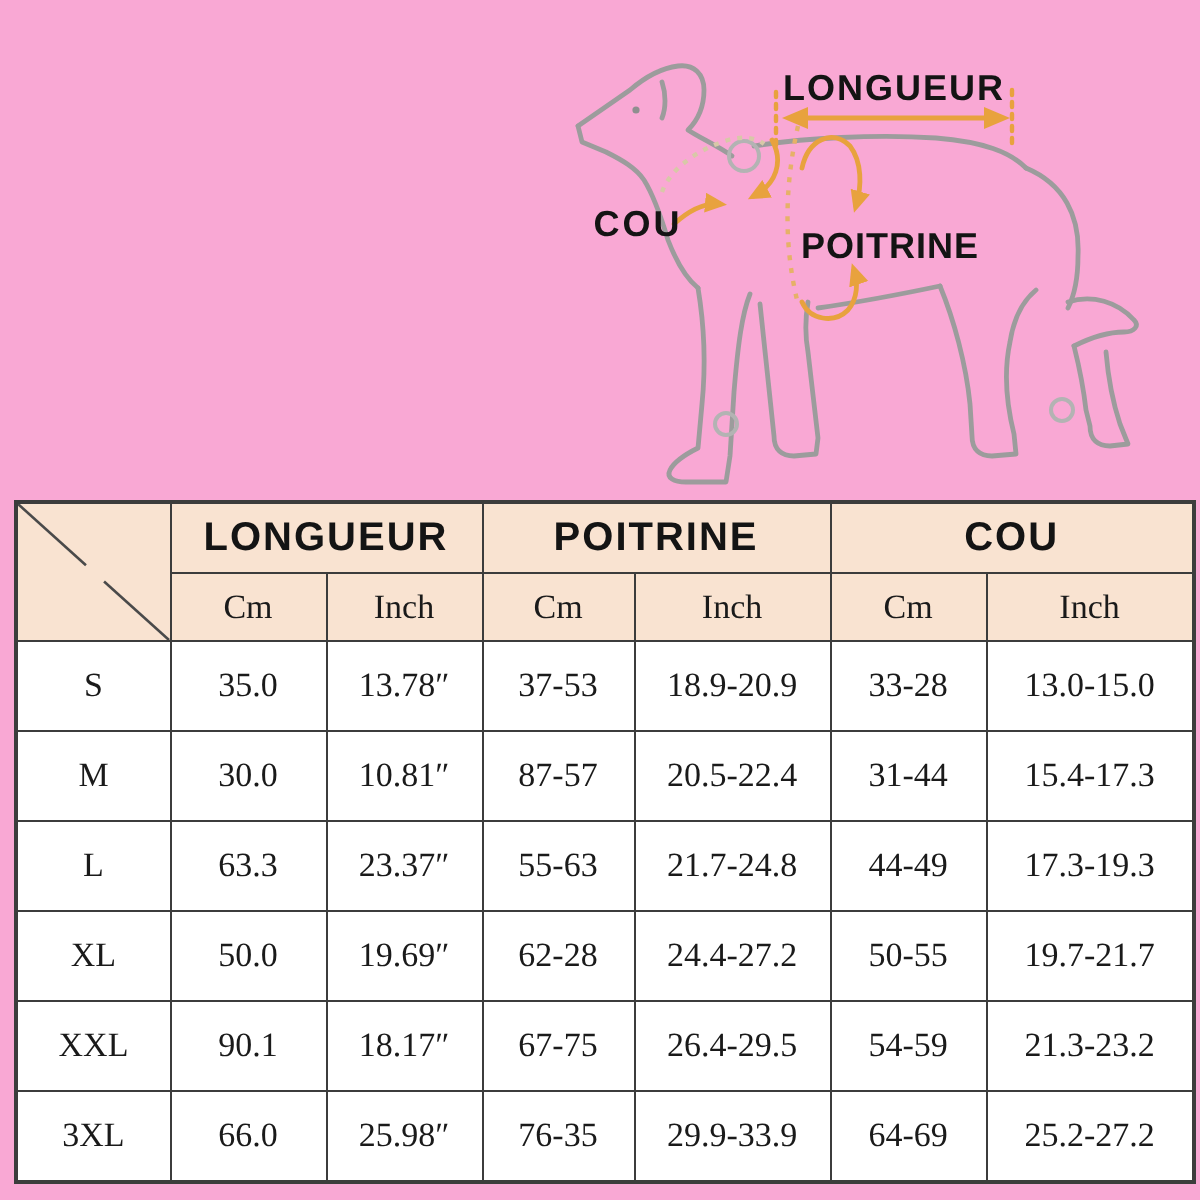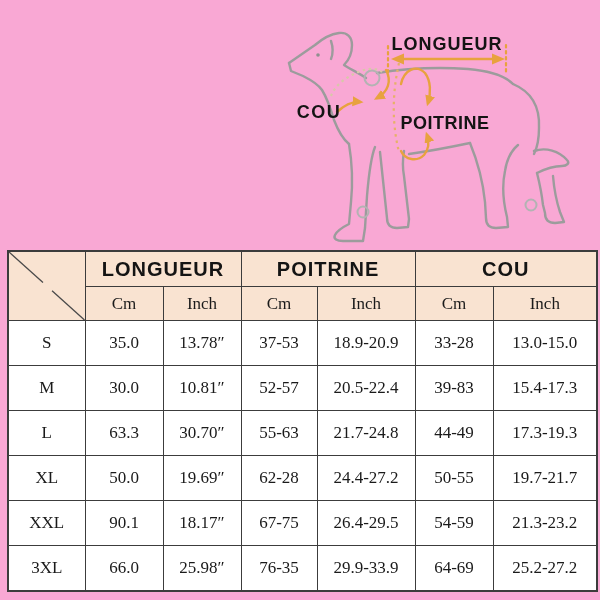--- a/index.html
+++ b/index.html
@@ -132,29 +132,29 @@
         <td>13.78″</td>
         <td>37-53</td>
         <td>18.9-20.9</td>
         <td>33-28</td>
         <td>13.0-15.0</td>
       </tr>
       <tr>
         <td>M</td>
         <td>30.0</td>
         <td>10.81″</td>
-        <td>52-57</td>
+        <td>87-57</td>
         <td>20.5-22.4</td>
-        <td>39-83</td>
+        <td>31-44</td>
         <td>15.4-17.3</td>
       </tr>
       <tr>
         <td>L</td>
         <td>63.3</td>
-        <td>30.70″</td>
+        <td>23.37″</td>
         <td>55-63</td>
         <td>21.7-24.8</td>
         <td>44-49</td>
         <td>17.3-19.3</td>
       </tr>
       <tr>
         <td>XL</td>
         <td>50.0</td>
         <td>19.69″</td>
         <td>62-28</td>

